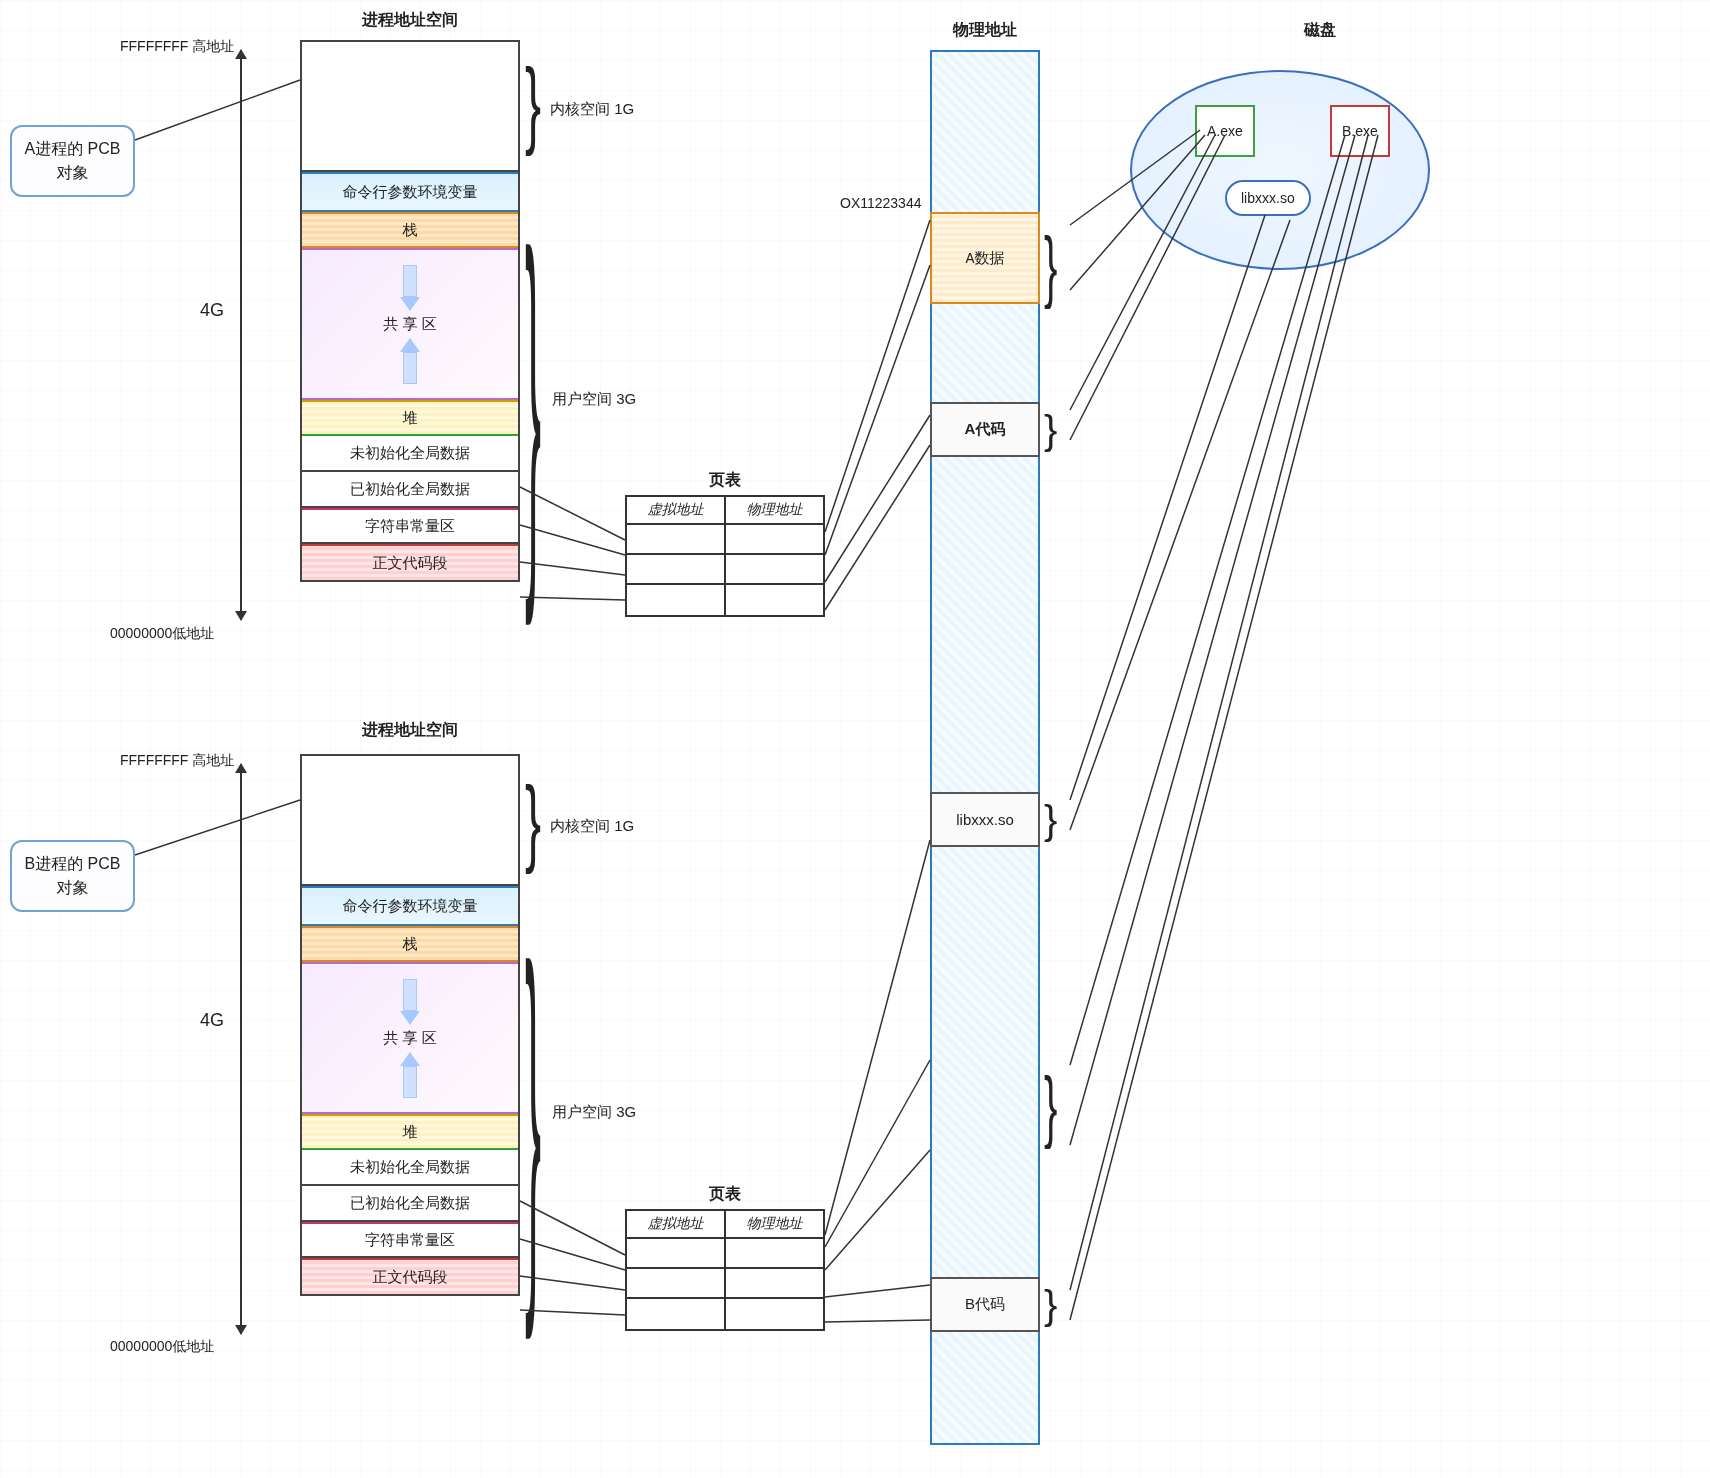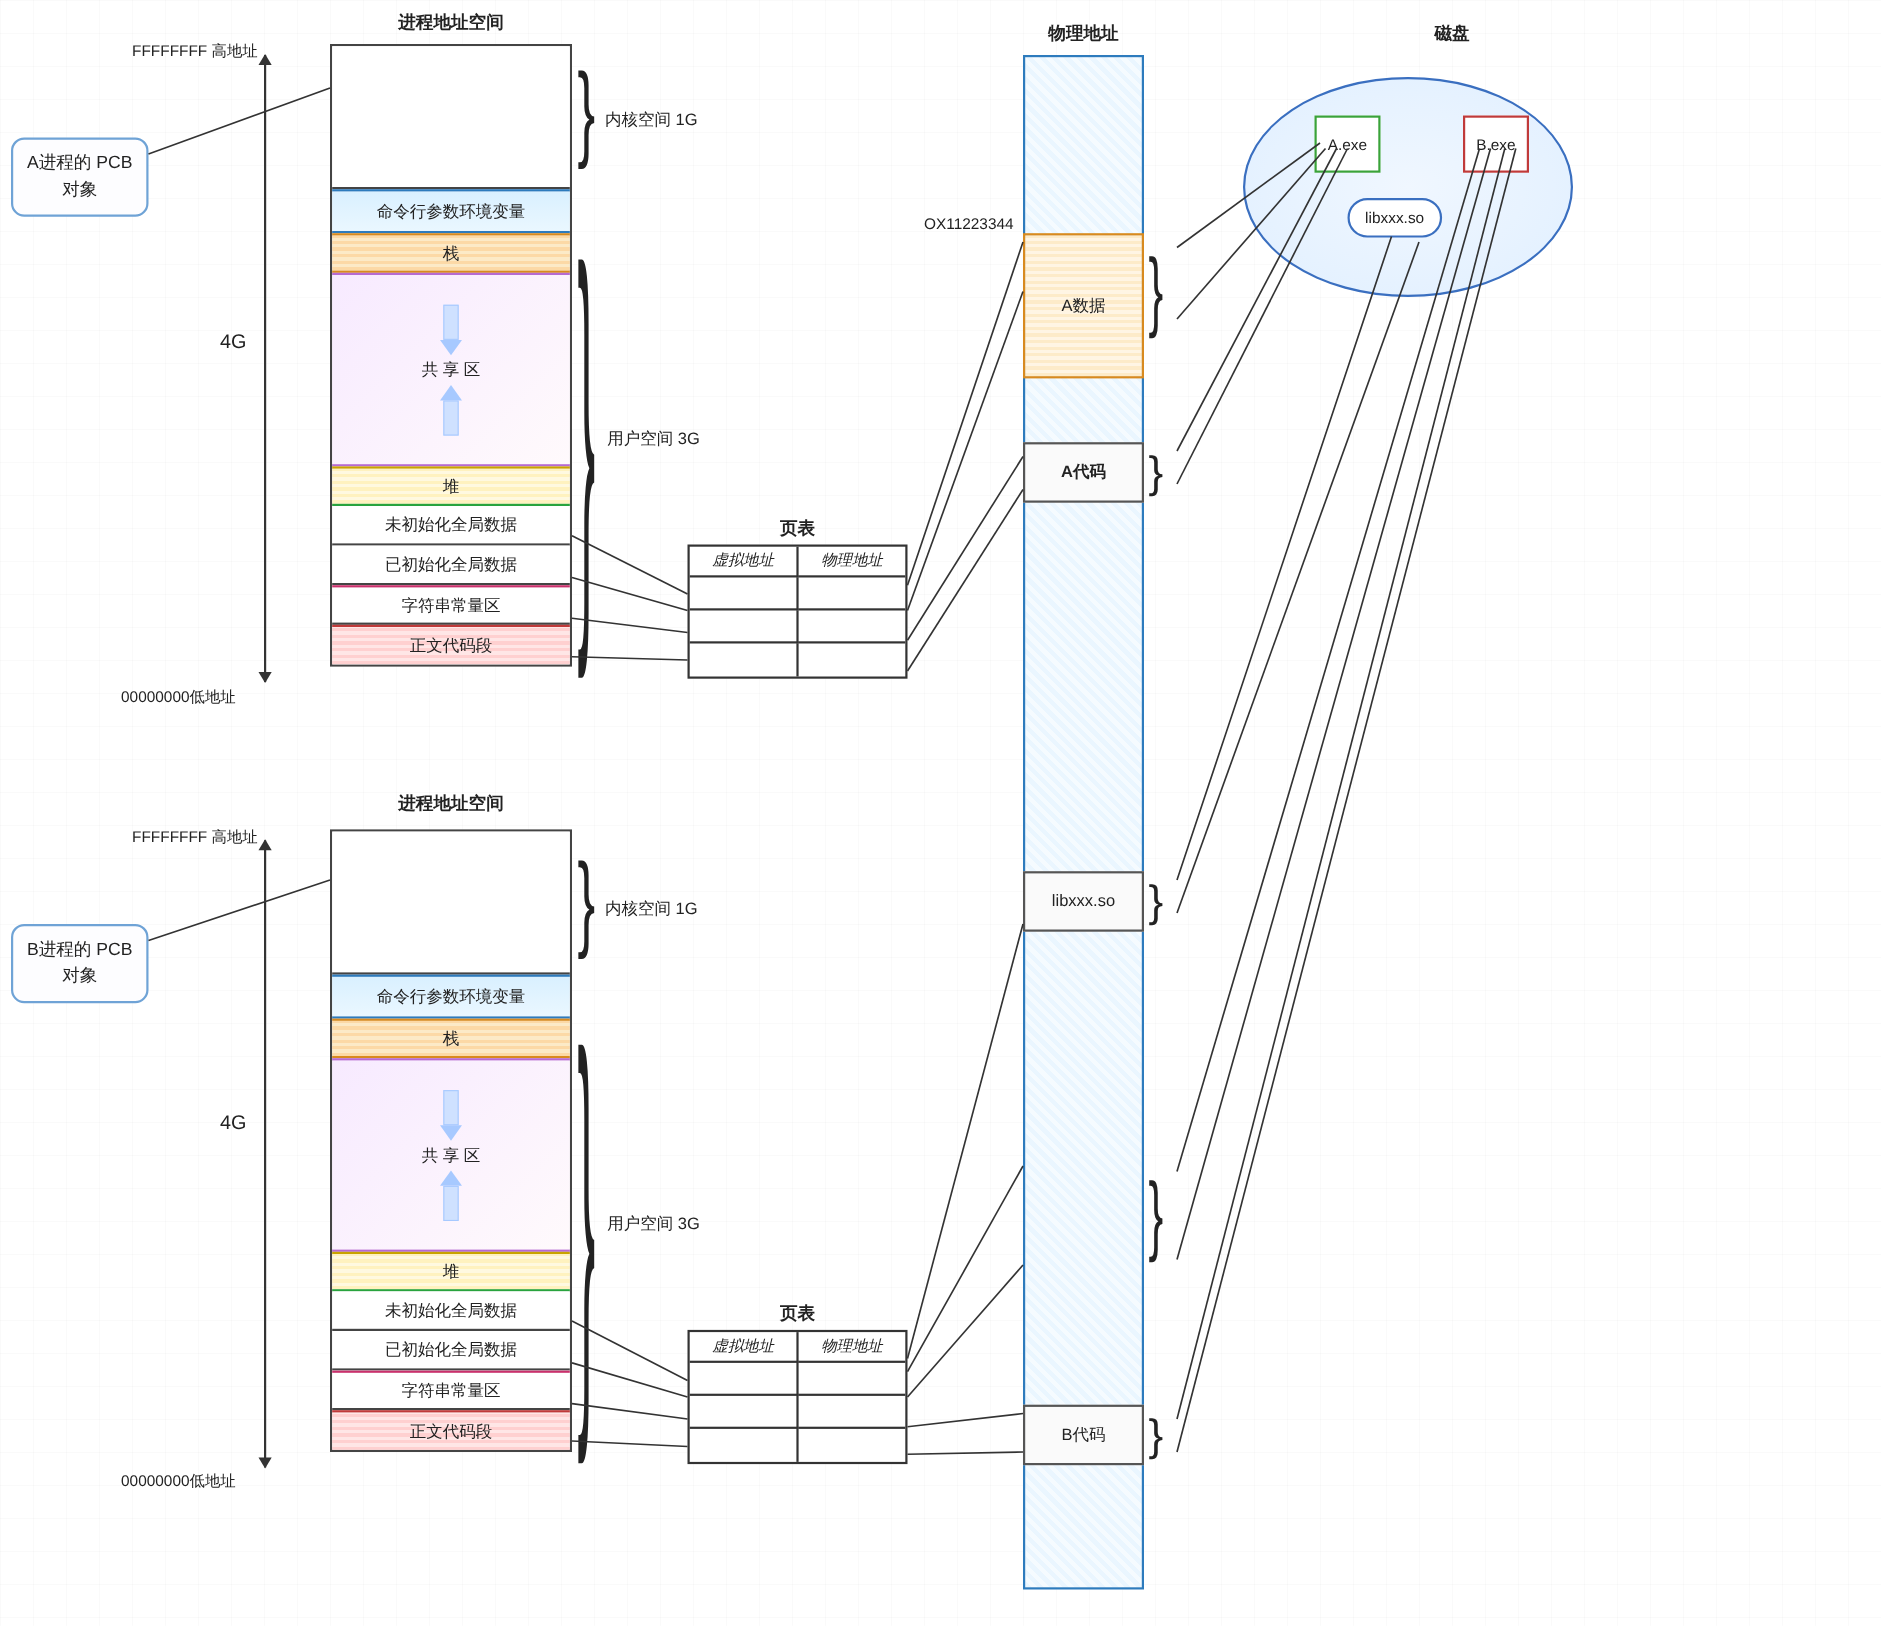--- a/index.html
+++ b/index.html
@@ -40,21 +40,21 @@
     border-bottom: 2px solid #444;
     text-align: center;
     display: flex; align-items: center; justify-content: center;
     min-height: 34px;
     font-size: 15px;
   }
   .mem-col .seg:last-child { border-bottom: none; }
   .seg.kernel { height: 130px; background: #fff; }
   .seg.cmdline { height: 40px; background: linear-gradient(#d9f0ff,#eaf7ff); border-top:2px solid #2d7bbd; border-bottom:2px solid #2d7bbd;}
   .seg.stack { height: 36px; background: repeating-linear-gradient(0deg,#fcd9a6,#fcd9a6 3px,#fceac7 3px,#fceac7 6px); border-top:2px solid #d88a1f; border-bottom:2px solid #d88a1f;}
-  .seg.mmap  { height: 176px; background: linear-gradient(135deg,#f7eaff,#fffafc); border-top:2px solid #b66ad1; border-bottom:2px solid #b66ad1; flex-direction:column; gap:4px;}
+  .seg.mmap  { height: 152px; background: linear-gradient(135deg,#f7eaff,#fffafc); border-top:2px solid #b66ad1; border-bottom:2px solid #b66ad1; flex-direction:column; gap:4px;}
   .seg.heap  { height: 36px; background: repeating-linear-gradient(0deg,#fff2bf,#fff2bf 3px,#fff9e0 3px,#fff9e0 6px); border-top:2px solid #c9a300; border-bottom:2px solid #29a33e;}
   .seg.bss   { height: 36px; background: #fff; }
   .seg.data  { height: 36px; background: #fff; text-align: center; }
   .seg.rodata{ height: 36px; background: #fff; border-top:2px solid #c9306c;}
   .seg.text  { height: 36px; background: repeating-linear-gradient(0deg,#ffd0d0,#ffd0d0 3px,#ffe6e6 3px,#ffe6e6 6px); border-top:2px solid #c03a3a;}
 
   .arrow-down, .arrow-up {
     width:0;height:0;border-left:10px solid transparent;border-right:10px solid transparent;
   }
   .arrow-down { border-top:14px solid #a7c9ff; }
@@ -271,21 +271,21 @@
       <div></div>
       <div></div>
     </div>
 </div>
 
 <div class="abs title" style="top:20px;left:930px;width:110px;">物理地址</div>
 
 <div class="abs" style="top:195px;left:840px;font-size:14px;">OX11223344</div>
 
 <div class="abs phys-col" style="top:50px;left:930px;height:1395px;">
-  <div class="phys-seg data-seg" style="top:160px;height:132px;">A数据</div>
+  <div class="phys-seg data-seg" style="top:160px;height:92px;font-family:Liberation Mono, monospace;">A数据</div>
   <div class="phys-seg code-seg" style="top:350px;height:55px;font-weight:bold;">A代码</div>
   <div class="phys-seg lib-seg" style="top:740px;height:55px;">libxxx.so</div>
   <div class="phys-seg code-seg" style="top:1225px;height:55px;">B代码</div>
 </div>
 
 <div class="abs brace" style="top:245px;left:1044px;transform:scaleY(2.0);font-size:40px;">}</div>
 <div class="abs brace" style="top:410px;left:1044px;font-size:40px;">}</div>
 <div class="abs brace" style="top:800px;left:1044px;font-size:40px;">}</div>
 <div class="abs brace" style="top:1085px;left:1044px;transform:scaleY(2.0);font-size:40px;">}</div>
 <div class="abs brace" style="top:1285px;left:1044px;font-size:40px;">}</div>

